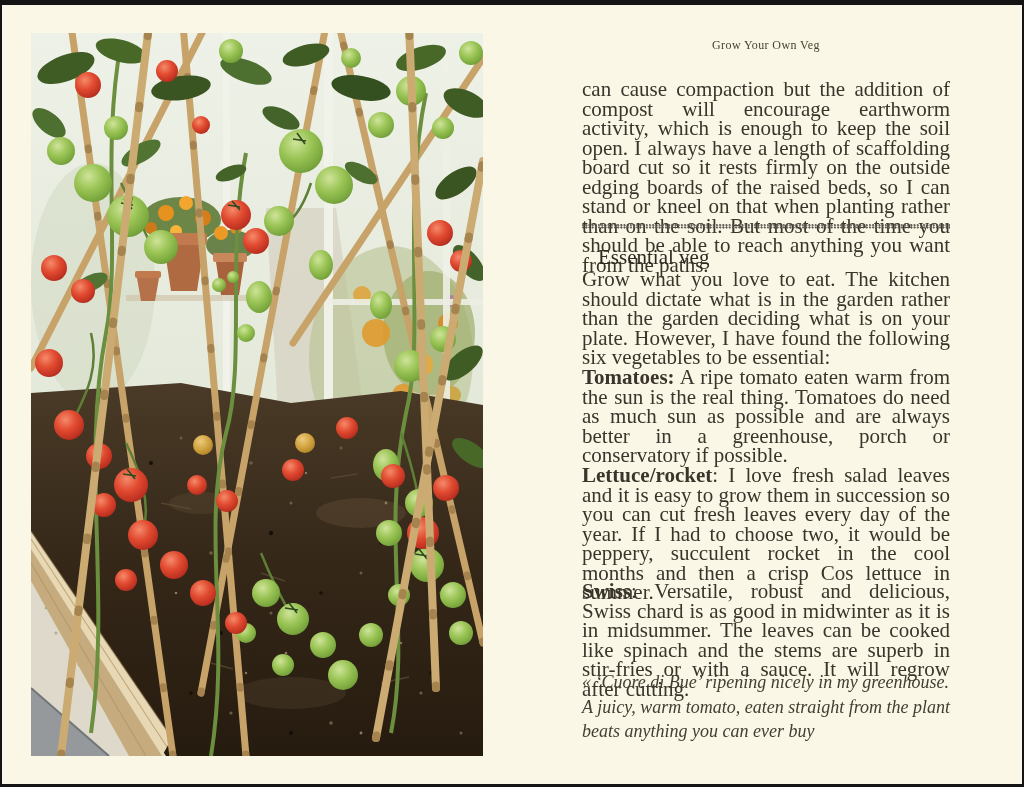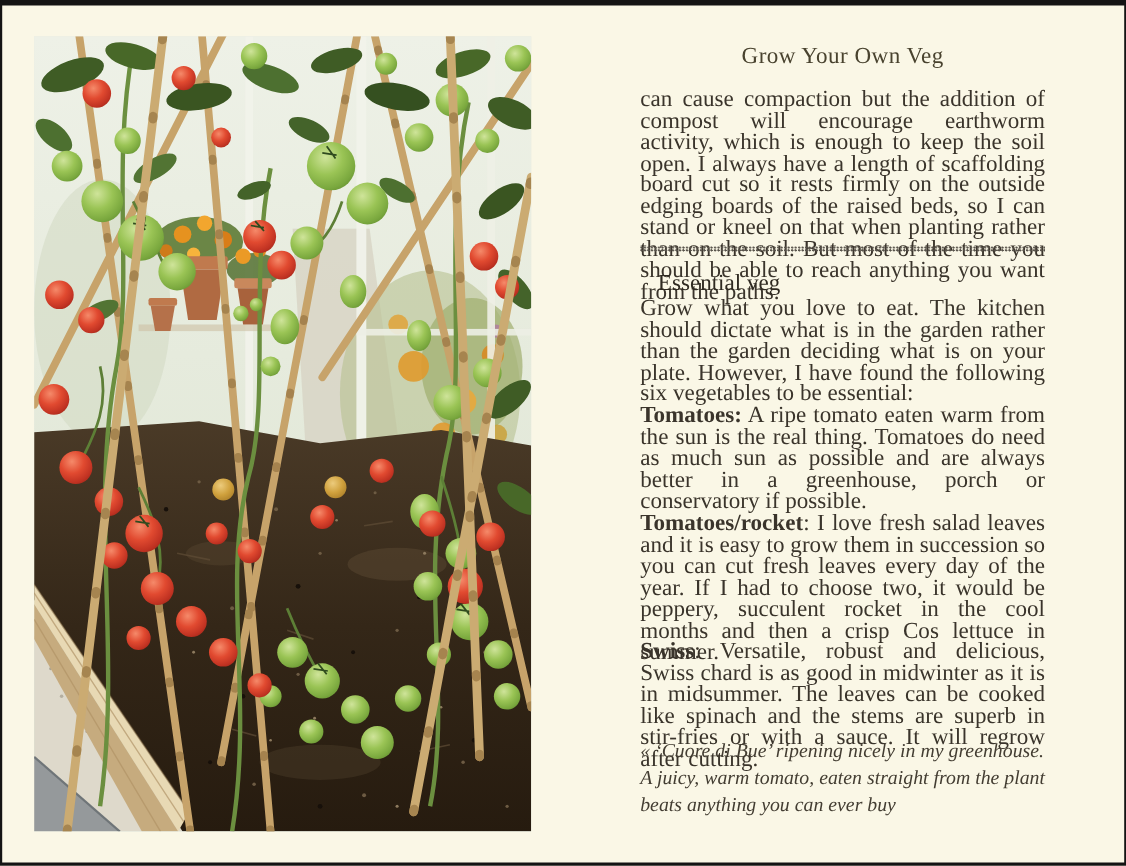--- a/index.html
+++ b/index.html
@@ -15,21 +15,21 @@
     overflow:hidden;
   }
   .photo{
     position:absolute;left:29px;top:28px;width:452px;height:723px;
     margin:0;overflow:hidden;background:#e8ece1;
   }
   .photo svg{display:block;width:452px;height:723px;}
   .column{position:absolute;left:580px;top:0;width:368px;height:779px;}
   .running-head{
     position:absolute;top:33px;left:0;width:100%;
-    text-align:center;font-size:21px;letter-spacing:.4px;
+    text-align:center;font-size:12px;letter-spacing:.4px;
     color:var(--ink-soft,#49432f);
   }
   .body{
     position:absolute;left:0;width:100%;margin:0;
     font-size:21px;line-height:19.5px;text-align:justify;
     color:var(--ink,#3a342b);
   }
   .para1{top:75px;}
   .divider{
     position:absolute;top:219px;left:0;width:100%;height:5px;
@@ -355,21 +355,21 @@
     <p class="body para1">can cause compaction but the addition of compost will encourage earthworm activity, which is enough to keep the soil open. I always have a length of scaffolding board cut so it rests firmly on the outside edging boards of the raised beds, so I can stand or kneel on that when planting rather than on the soil. But most of the time you should be able to reach anything you want from the paths.</p>
 
     <div class="divider"></div>
 
     <h2 class="section-heading">Essential veg</h2>
 
     <p class="body entry-1"><b>Tomatoes:</b><span> A ripe tomato eaten warm from the sun is the real thing. Tomatoes do need as much sun as possible and are always better in a greenhouse, porch or conservatory if possible.</span></p>
 
     <p class="body section-intro">Grow what you love to eat. The kitchen should dictate what is in the garden rather than the garden deciding what is on your plate. However, I have found the following six vegetables to be essential:</p>
 
-    <p class="body entry-2"><b>Tomatoes/rocket</b><span>: I love fresh salad leaves and it is easy to grow them in succession so you can cut fresh leaves every day of the year. If I had to choose two, it would be peppery, succulent rocket in the cool months and then a crisp Cos lettuce in summer.</span></p>
+    <p class="body entry-2"><b>Lettuce/rocket</b><span>: I love fresh salad leaves and it is easy to grow them in succession so you can cut fresh leaves every day of the year. If I had to choose two, it would be peppery, succulent rocket in the cool months and then a crisp Cos lettuce in summer.</span></p>
 
     <p class="body entry-3"><b>Swiss</b><span>: Versatile, robust and delicious, Swiss chard is as good in midwinter as it is in midsummer. The leaves can be cooked like spinach and the stems are superb in stir-fries or with a sauce. It will regrow after cutting.</span></p>
 
     <p class="caption">« ‘Cuore di Bue’ ripening nicely in my greenhouse. A juicy, warm tomato, eaten straight from the plant beats anything you can ever buy</p>
 
   </div>
 
 </div>
 
 </body></html>

